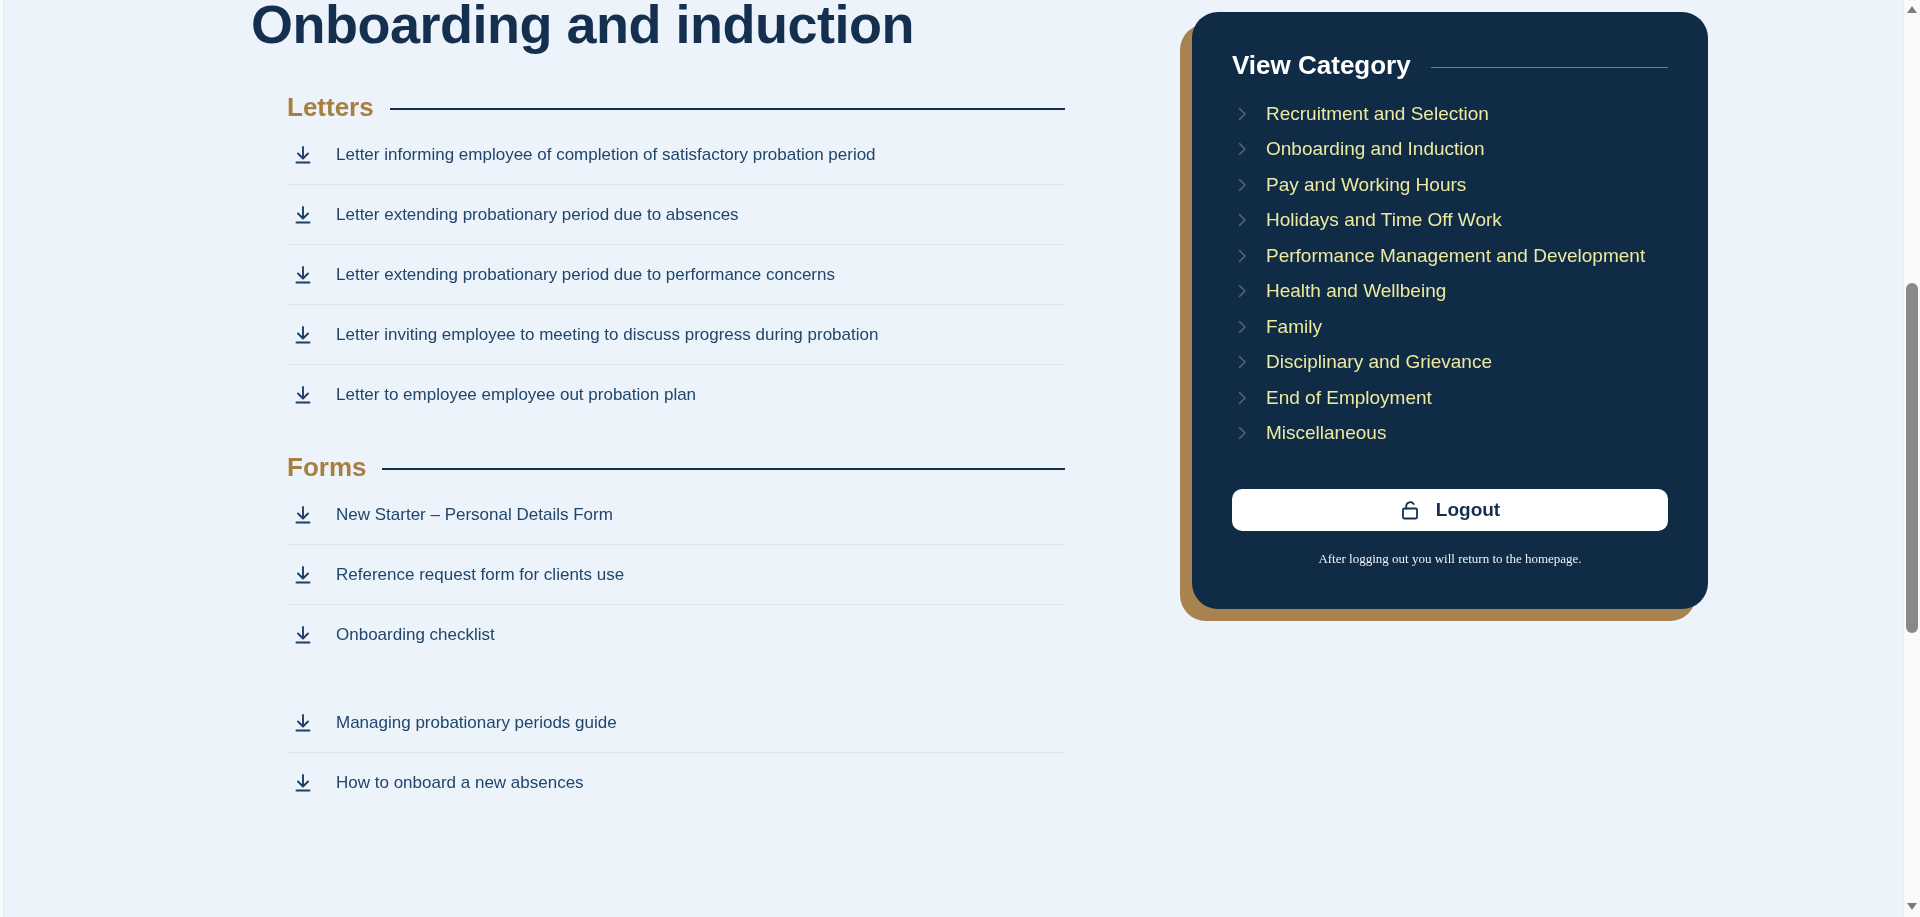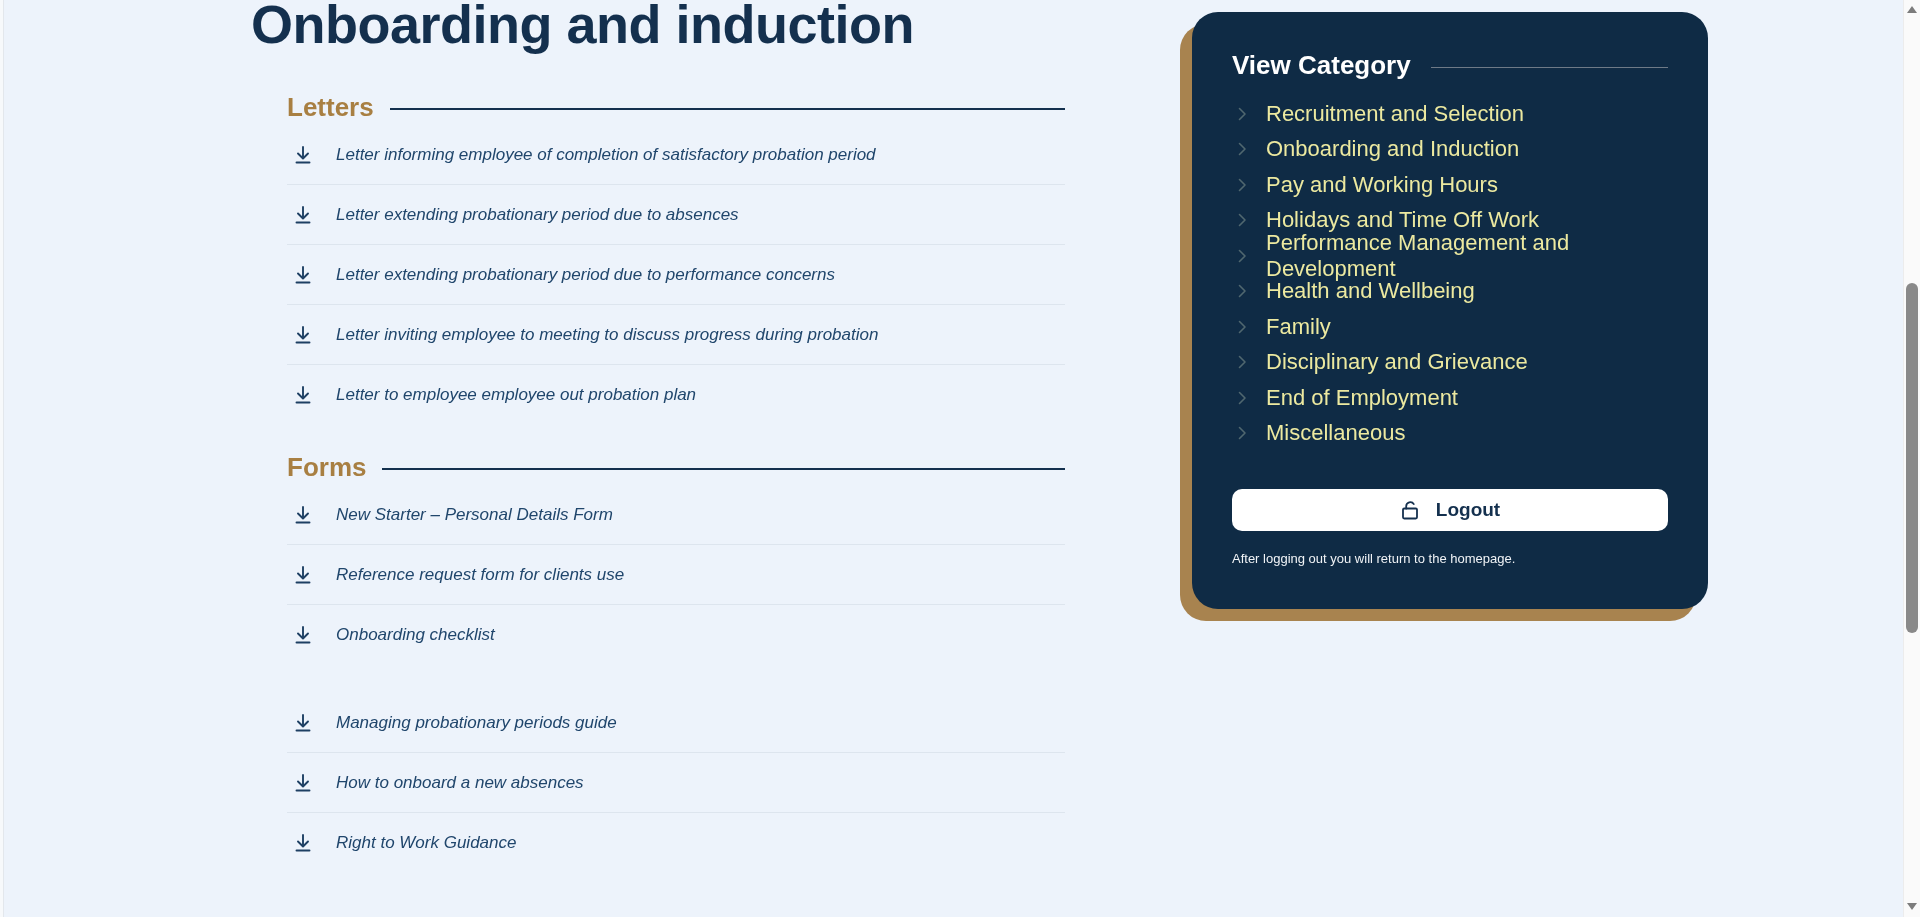--- a/index.html
+++ b/index.html
@@ -33,21 +33,21 @@
     margin-bottom: 4px;
   }
   .section-head .label {
     font-size: 26px; font-weight: 700; color: #a87f42; white-space: nowrap;
   }
   .section-head .rule {
     flex: 1; height: 0; border-top: 2px solid #14304e; margin-top: 4px;
   }
   .dl-row {
     display: flex; align-items: center; height: 60px; gap: 21px;
-    padding-left: 4px; cursor: pointer; font-style: italic;
+    padding-left: 4px; cursor: pointer;
   }
   .dl-row:not(:last-child) { border-bottom: 1px solid #dde5ee; }
   .dl-row .dl-icon { width: 24px; height: 24px; flex: 0 0 24px; display: block; }
   .dl-row .dl-label { font-size: 17px; color: #20466c; }
 
   
   .panel-wrap { position: absolute; left: 1192px; top: 12px; width: 516px; height: 597px; }
   .panel-shadow {
     position: absolute; left: -12px; top: 12px; width: 516px; height: 597px;
     background: #a8834f; border-radius: 26px;
@@ -58,32 +58,32 @@
     padding: 36px 40px;
   }
   .panel-head { display: flex; align-items: center; height: 34px; gap: 20px; }
   .panel-head .title { font-size: 26px; font-weight: 700; color: #ffffff; white-space: nowrap; }
   .panel-head .rule { flex: 1; height: 0; border-top: 1px solid #6e7a87; margin-top: 4px; }
   .cat-list { margin-top: 14px; }
   .cat-item {
     display: flex; align-items: center; height: 35.5px; gap: 14px; cursor: pointer;
   }
   .cat-item .chev { width: 20px; height: 20px; flex: 0 0 20px; display: block; }
-  .cat-item .cat-label { font-size: 22px; color: #ece9a0; }
+  .cat-item .cat-label { font-size: 19px; color: #ece9a0; }
   .logout-btn {
     margin-top: 38px; width: 100%; height: 42px;
     background: #ffffff; border: none; border-radius: 10px;
     display: flex; align-items: center; justify-content: center; gap: 16px;
     cursor: pointer;
   }
   .logout-btn .lock { width: 20px; height: 22px; display: block; }
   .logout-btn .logout-label { font-size: 19px; font-weight: 700; color: #14304e; }
   .logout-note {
-    margin-top: 20px; text-align: left;
-    font-size: 13px; color: #f0f3f6;
+    margin-top: 20px; text-align: center;
+    font-size: 13px; color: #f0f3f6; font-family: Liberation Serif, serif;
   }
 
   
   .scrollbar {
     position: absolute; right: 0; top: 0; width: 17px; height: 917px;
     background: #fafafa; border-left: 1px solid #ececec;
   }
   .sb-arrow-up, .sb-arrow-down {
     position: absolute; left: 3px; width: 0; height: 0; cursor: pointer;
   }
@@ -197,28 +197,20 @@
         </svg>
       <span class="dl-label">Managing probationary periods guide</span>
     </div>
     <div class="dl-row">
       <svg class="dl-icon" viewBox="0 0 24 24" fill="none" stroke="#1d3f63" stroke-width="1.9" stroke-linecap="round" stroke-linejoin="round">
           <path d="M12 4v11"></path>
           <path d="M7 10.5l5 5 5-5"></path>
           <path d="M5.5 19.5h13"></path>
         </svg>
       <span class="dl-label">How to onboard a new absences</span>
-    </div>
-    <div class="dl-row">
-      <svg class="dl-icon" viewBox="0 0 24 24" fill="none" stroke="#1d3f63" stroke-width="1.9" stroke-linecap="round" stroke-linejoin="round">
-          <path d="M12 4v11"></path>
-          <path d="M7 10.5l5 5 5-5"></path>
-          <path d="M5.5 19.5h13"></path>
-        </svg>
-      <span class="dl-label">Right to Work Guidance</span>
     </div>
   </div>
 </div>
 
 <div class="panel-wrap">
   <div class="panel-shadow"></div>
   <div class="panel">
     <div class="panel-head">
       <span class="title">View Category</span>
       <span class="rule"></span>

